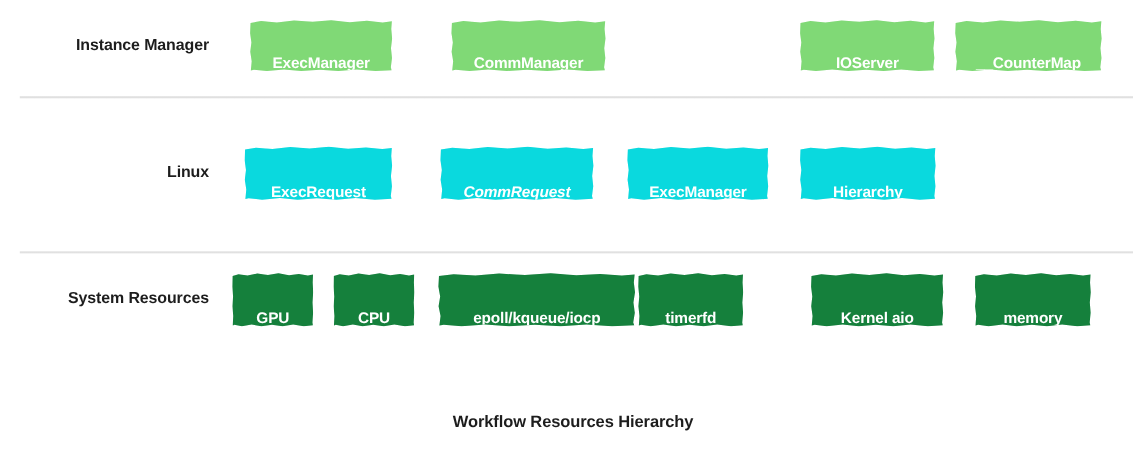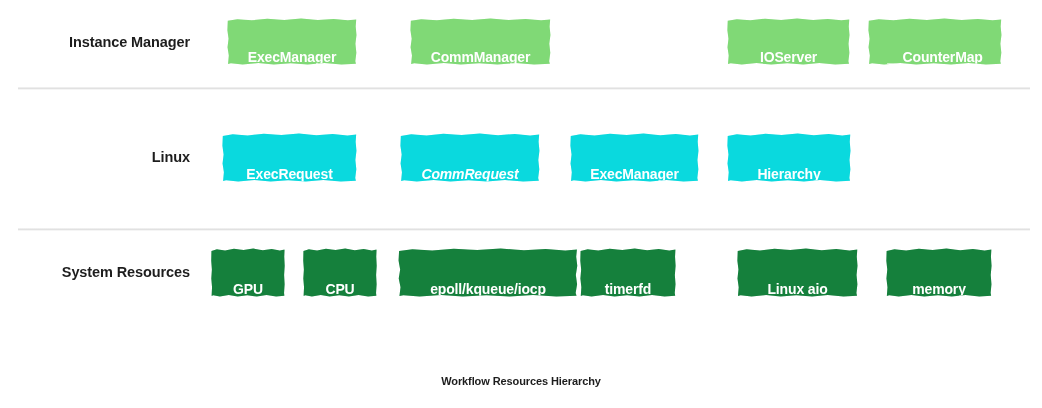--- a/index.html
+++ b/index.html
@@ -103,21 +103,21 @@
   .node.green  { background: #80d977; }
   .node.cyan   { background: #0bd9de; }
   .node.teal   { background: #15803d; }
 
   
   .caption {
     position: absolute;
     left: 0;
     width: 1042px;
     text-align: center;
-    font-size: 11px;
+    font-size: 15px;
     font-weight: bold;
     color: #1d1d1d;
     letter-spacing: -0.1px;
     white-space: nowrap;
   }
 </style>
 </head>
 <body>
 
 <div id="diagram">
@@ -159,20 +159,20 @@
       <div class="node teal" style="left: 303px; top: 248px; width: 74px; height: 49px;">
         <span>CPU</span>
       </div>
       <div class="node teal" style="left: 398px; top: 248px; width: 180px; height: 49px;">
         <span>epoll/kqueue/iocp</span>
       </div>
       <div class="node teal" style="left: 580px; top: 248px; width: 96px; height: 49px;">
         <span>timerfd</span>
       </div>
       <div class="node teal" style="left: 737px; top: 248px; width: 121px; height: 49px;">
-        <span>Linux aio</span>
+        <span>Kernel aio</span>
       </div>
       <div class="node teal" style="left: 886px; top: 248px; width: 106px; height: 49px;">
         <span>memory</span>
       </div>
     </div>
   <div class="caption" style="top: 375px;">Workflow Resources Hierarchy</div>
 </div>
 
 </body></html>

